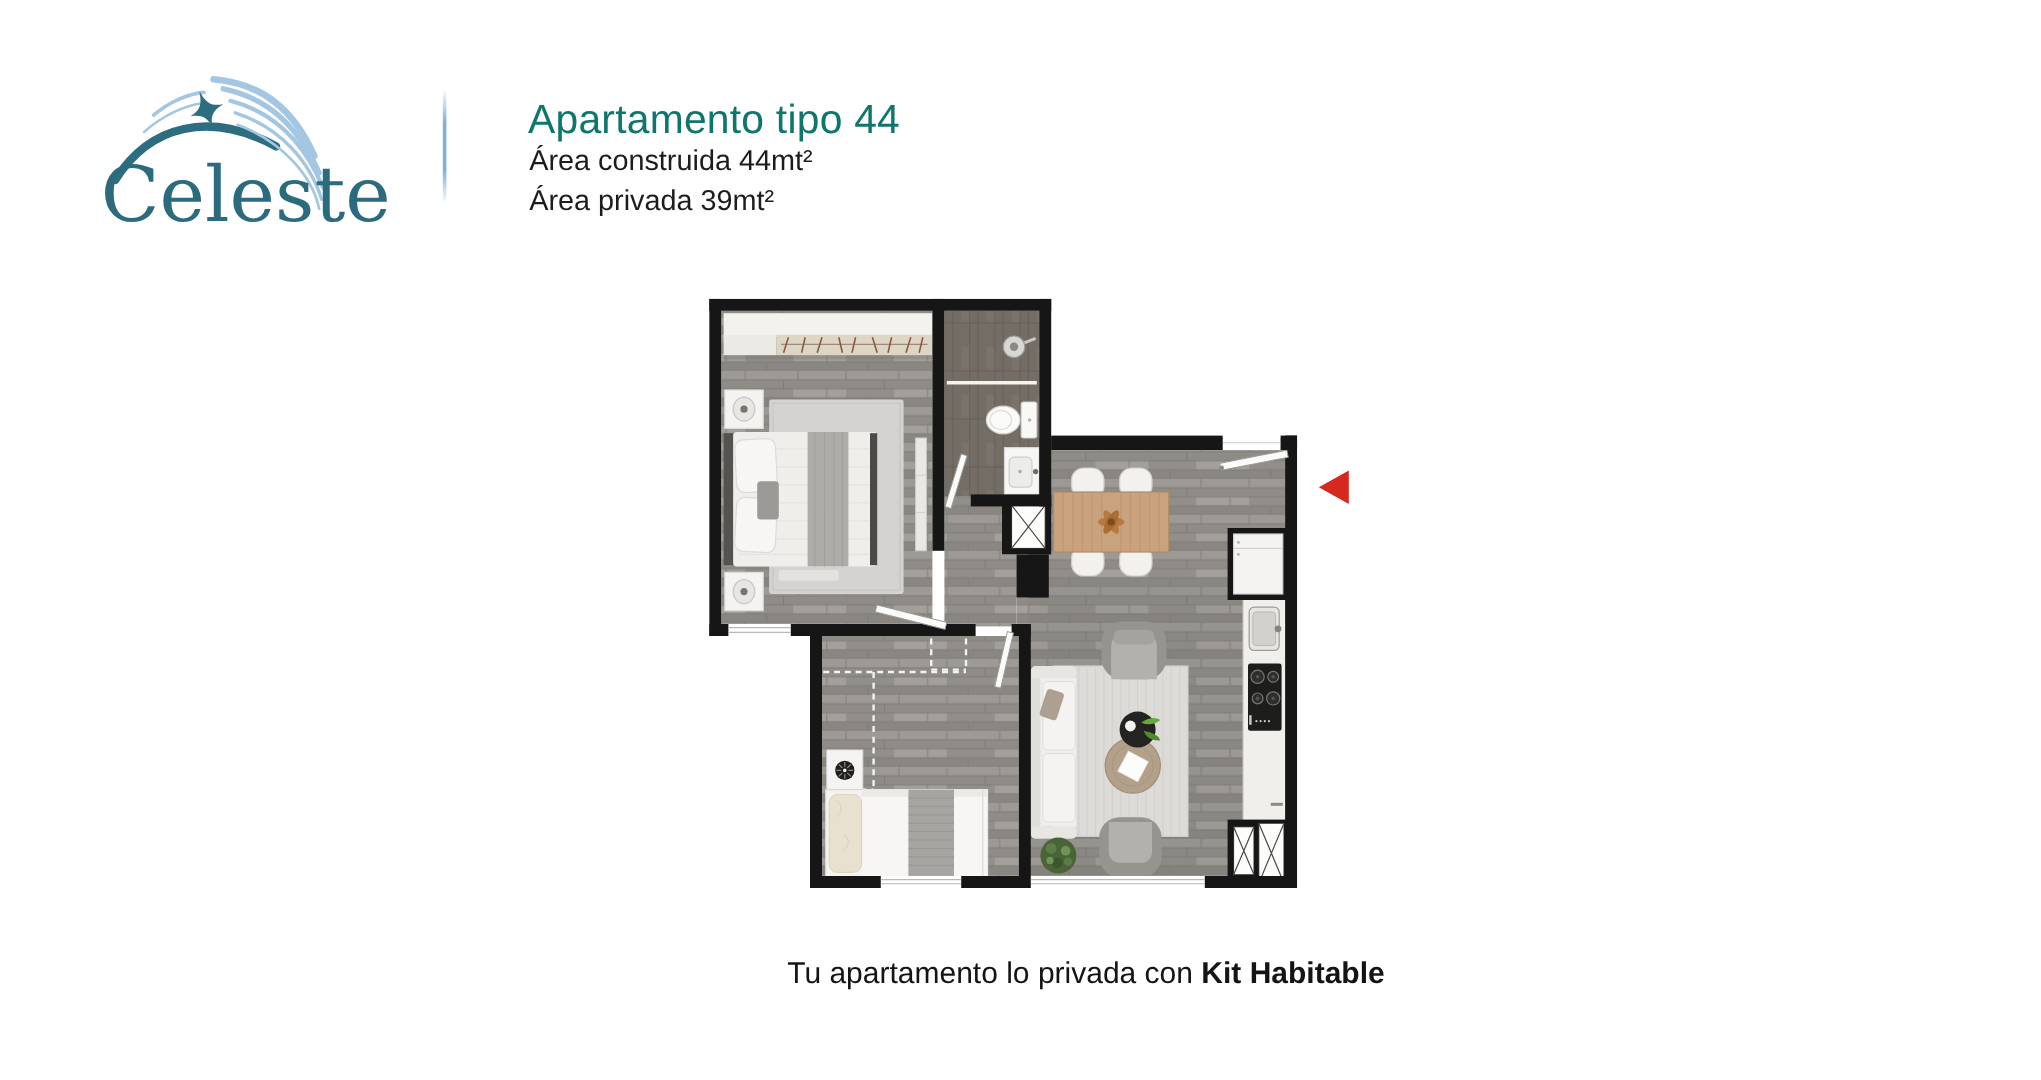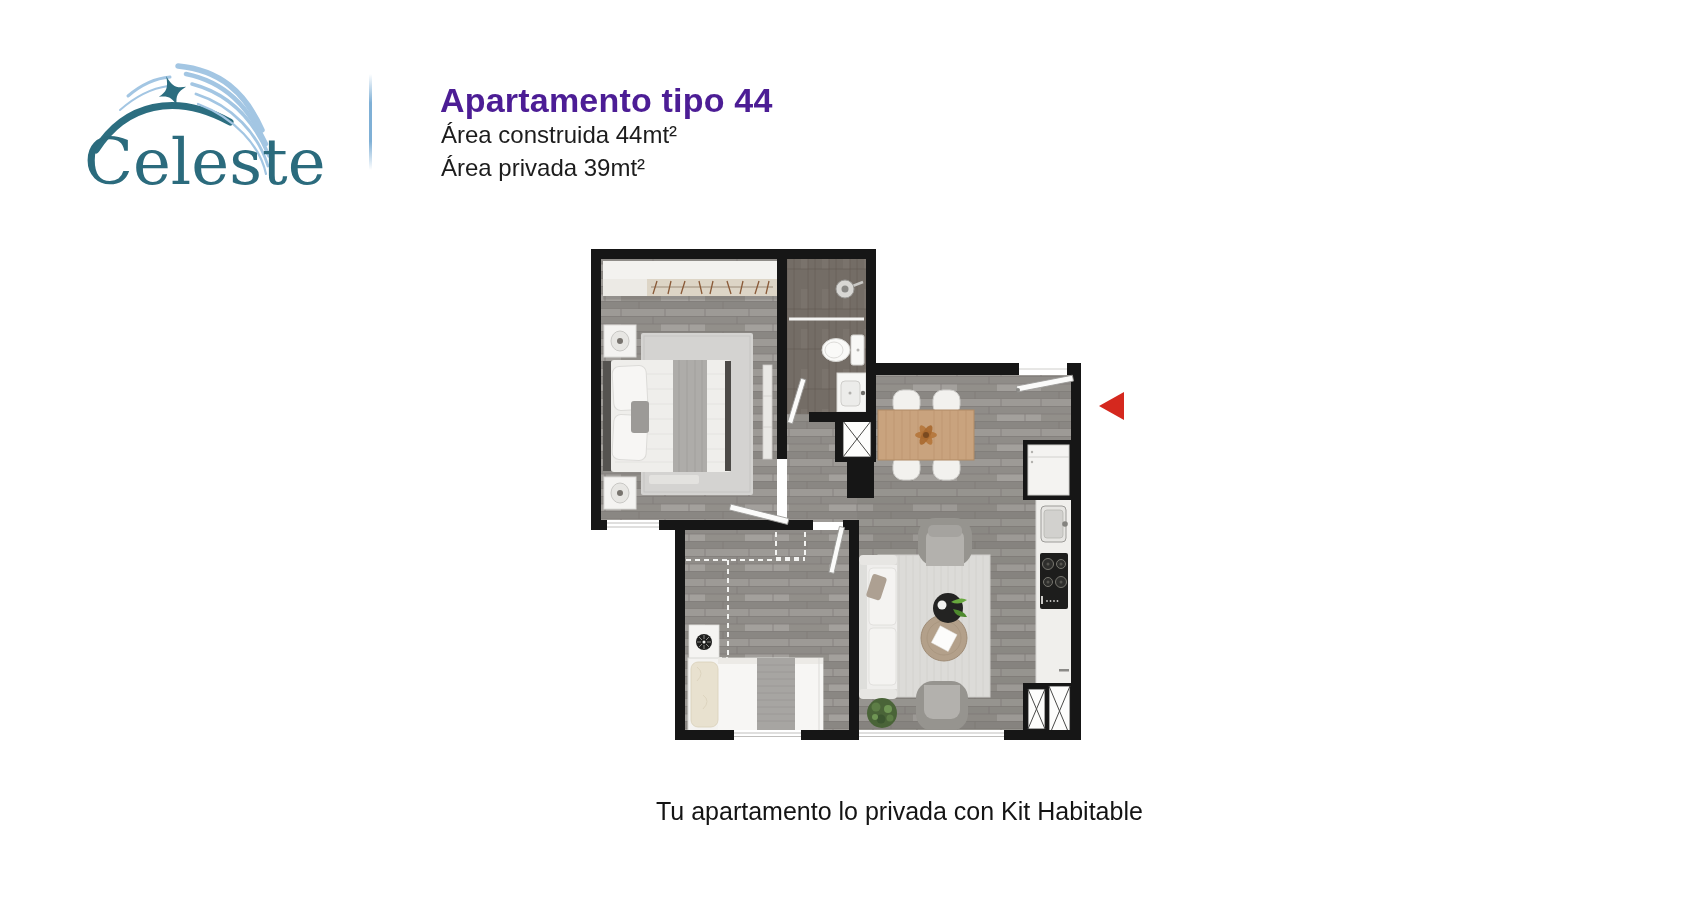--- a/index.html
+++ b/index.html
@@ -1,28 +1,28 @@
 <!DOCTYPE html>
 <html><head>
 <meta charset="utf-8">
 <style>
   html,body{margin:0;padding:0;background:#ffffff;}
   .canvas{position:relative;width:1701px;height:900px;background:#ffffff;overflow:hidden;
           font-family:"Liberation Sans",sans-serif;}
   .logo-svg{position:absolute;left:70px;top:44px;}
   .divider{position:absolute;left:369px;top:74px;width:3px;height:96px;
            background:linear-gradient(to bottom,rgba(127,176,214,0) 0%,#7fb0d6 30%,#7fb0d6 70%,rgba(127,176,214,0) 100%);}
-  .title{position:absolute;left:440px;top:81px;font-size:34px;font-weight:700;color:#4c1d95;letter-spacing:.2px;}
+  .title{position:absolute;left:440px;top:81px;font-size:34px;font-weight:400;color:#0f766e;letter-spacing:.2px;}
   .area-line{position:absolute;left:441px;font-size:24px;color:#1c1c1c;}
   .area-built{top:121px;}
   .area-private{top:154px;}
   .plan-svg{position:absolute;left:591px;top:249px;}
   .arrow-svg{position:absolute;left:1096px;top:390px;}
   .footer{position:absolute;left:656px;top:797px;font-size:25px;color:#141414;white-space:nowrap;}
-  .footer b{font-weight:400;}
+  .footer b{font-weight:700;}
 </style>
 </head>
 <body>
 
 <div class="canvas">
 
   <svg class="logo-svg" width="260" height="160" viewBox="0 0 260 160">
     <g>
       <path d="M26 106 C 55 60 105 48 160 78" fill="none" stroke="#2c6e80" stroke-width="7" stroke-linecap="round"></path>
       <path d="M108 22 C 150 26 175 48 192 86" fill="none" stroke="#a3c6e3" stroke-width="5.5" stroke-linecap="round"></path>

